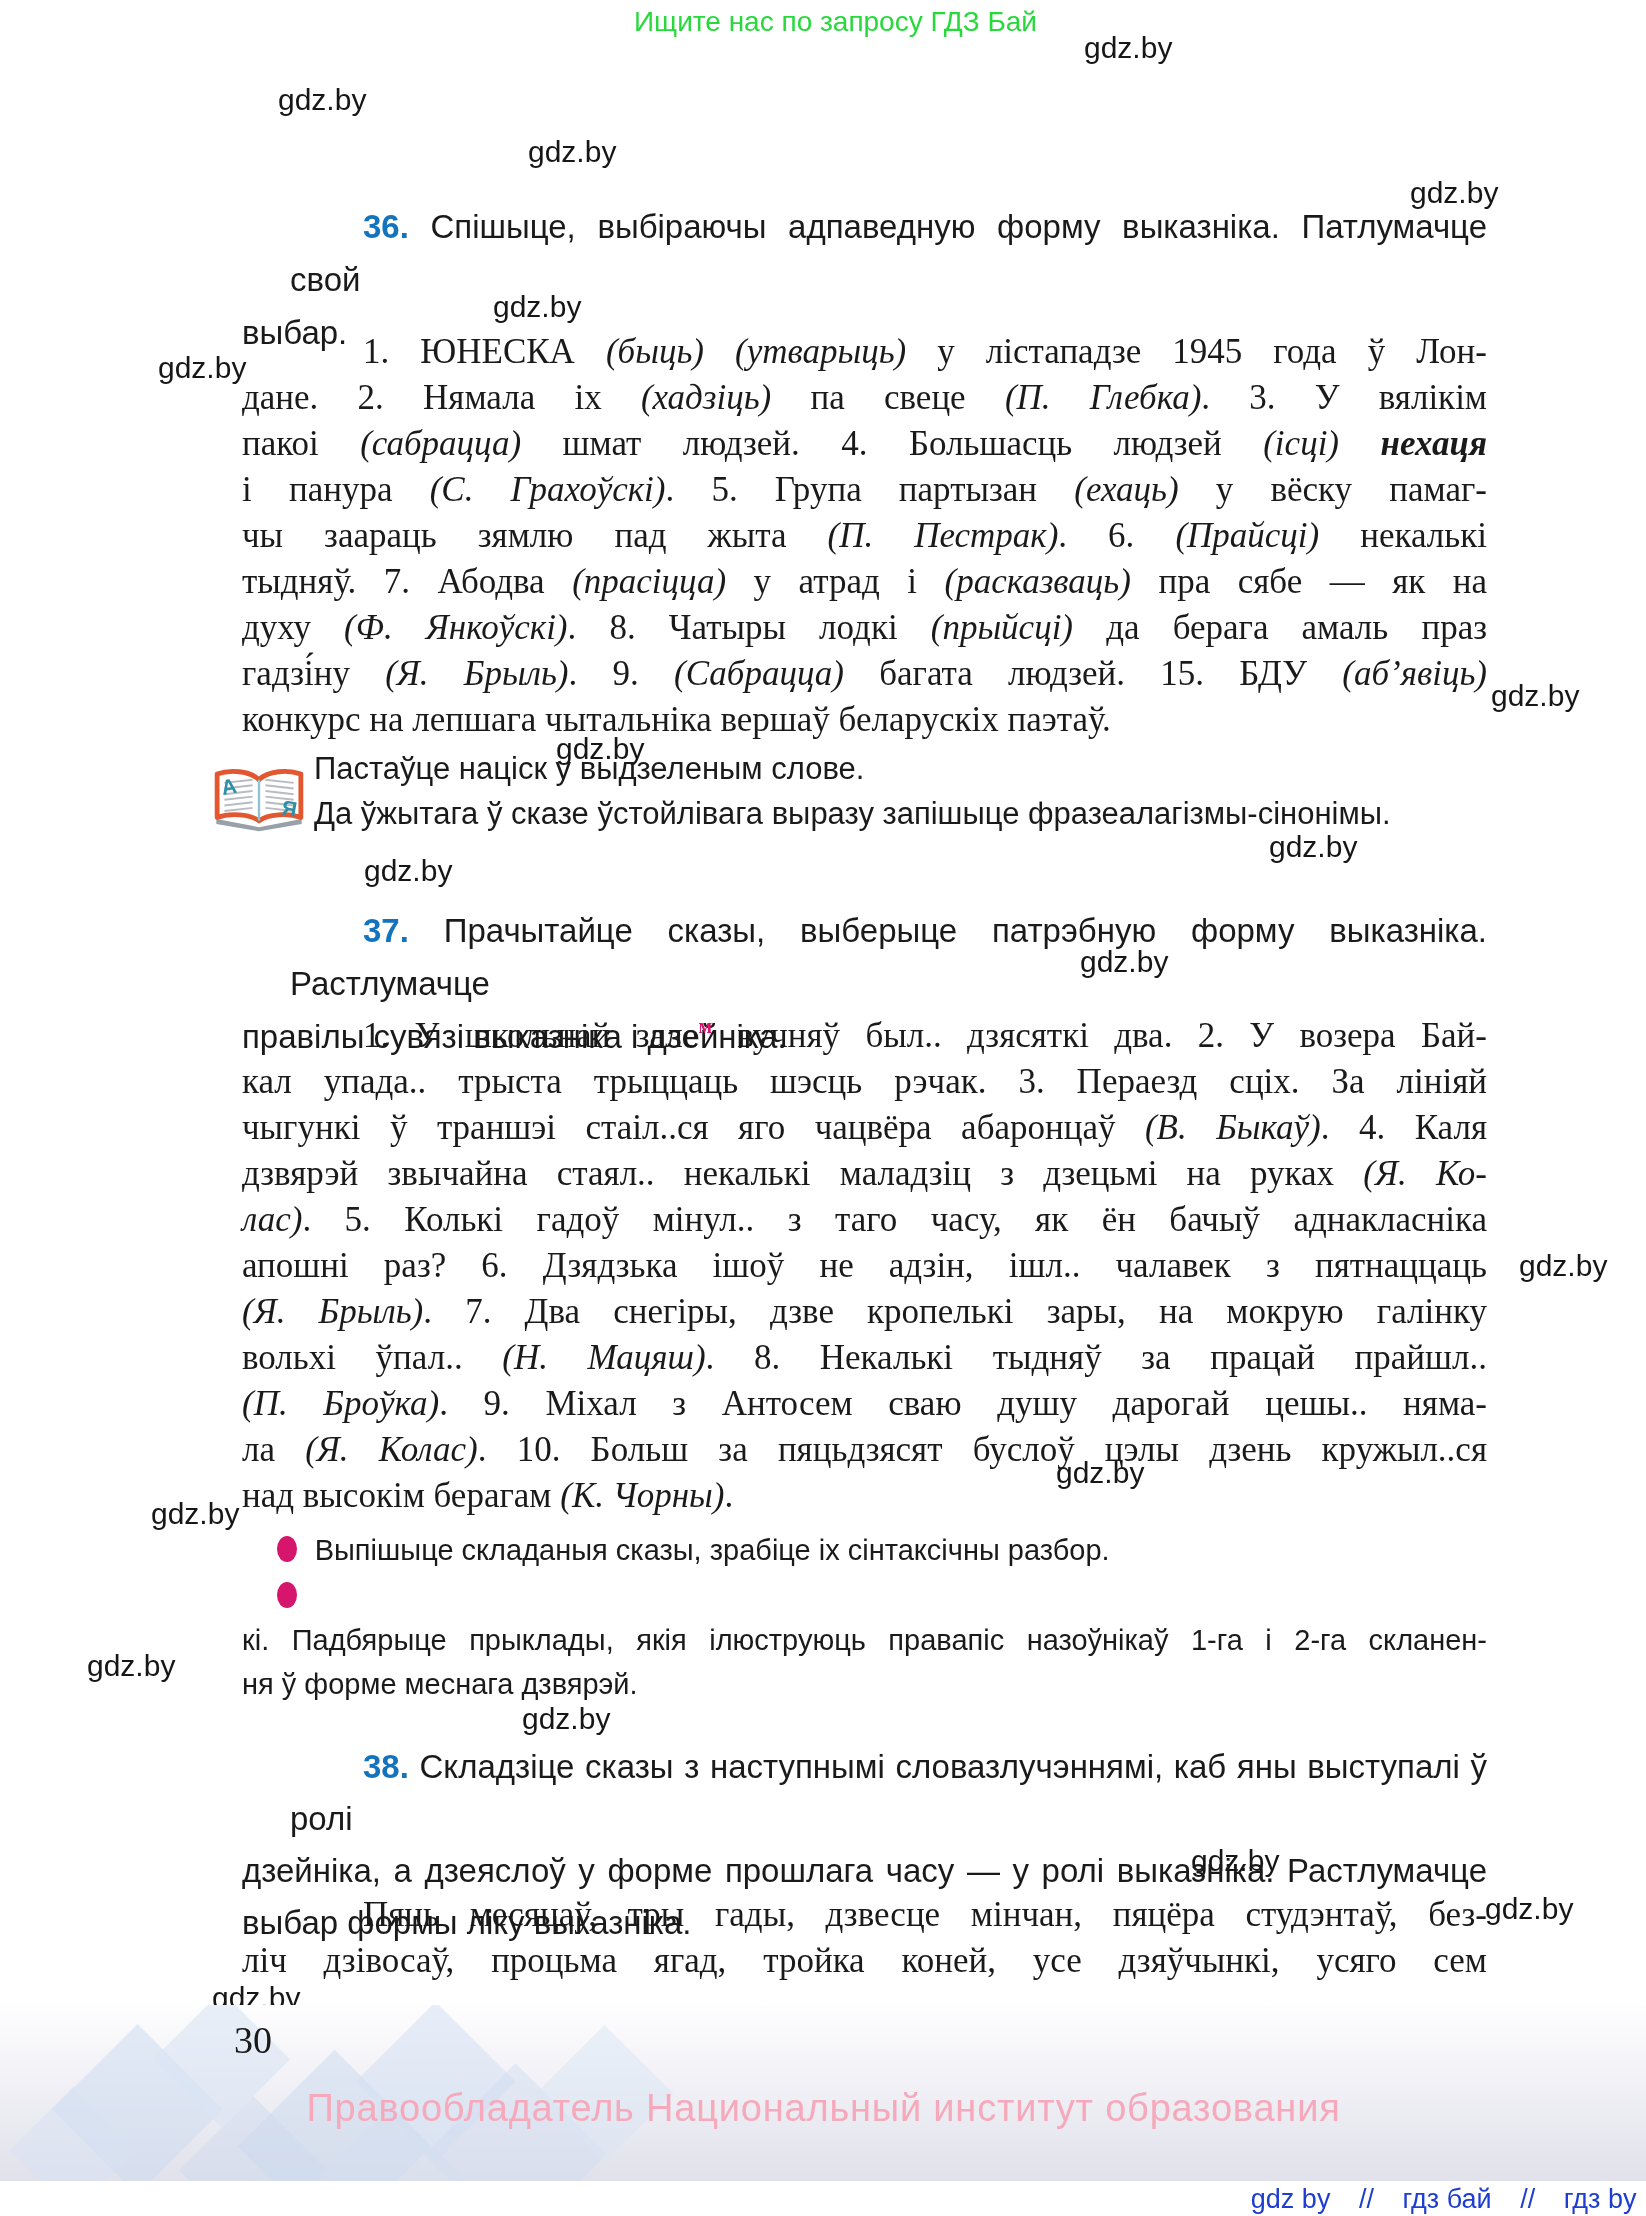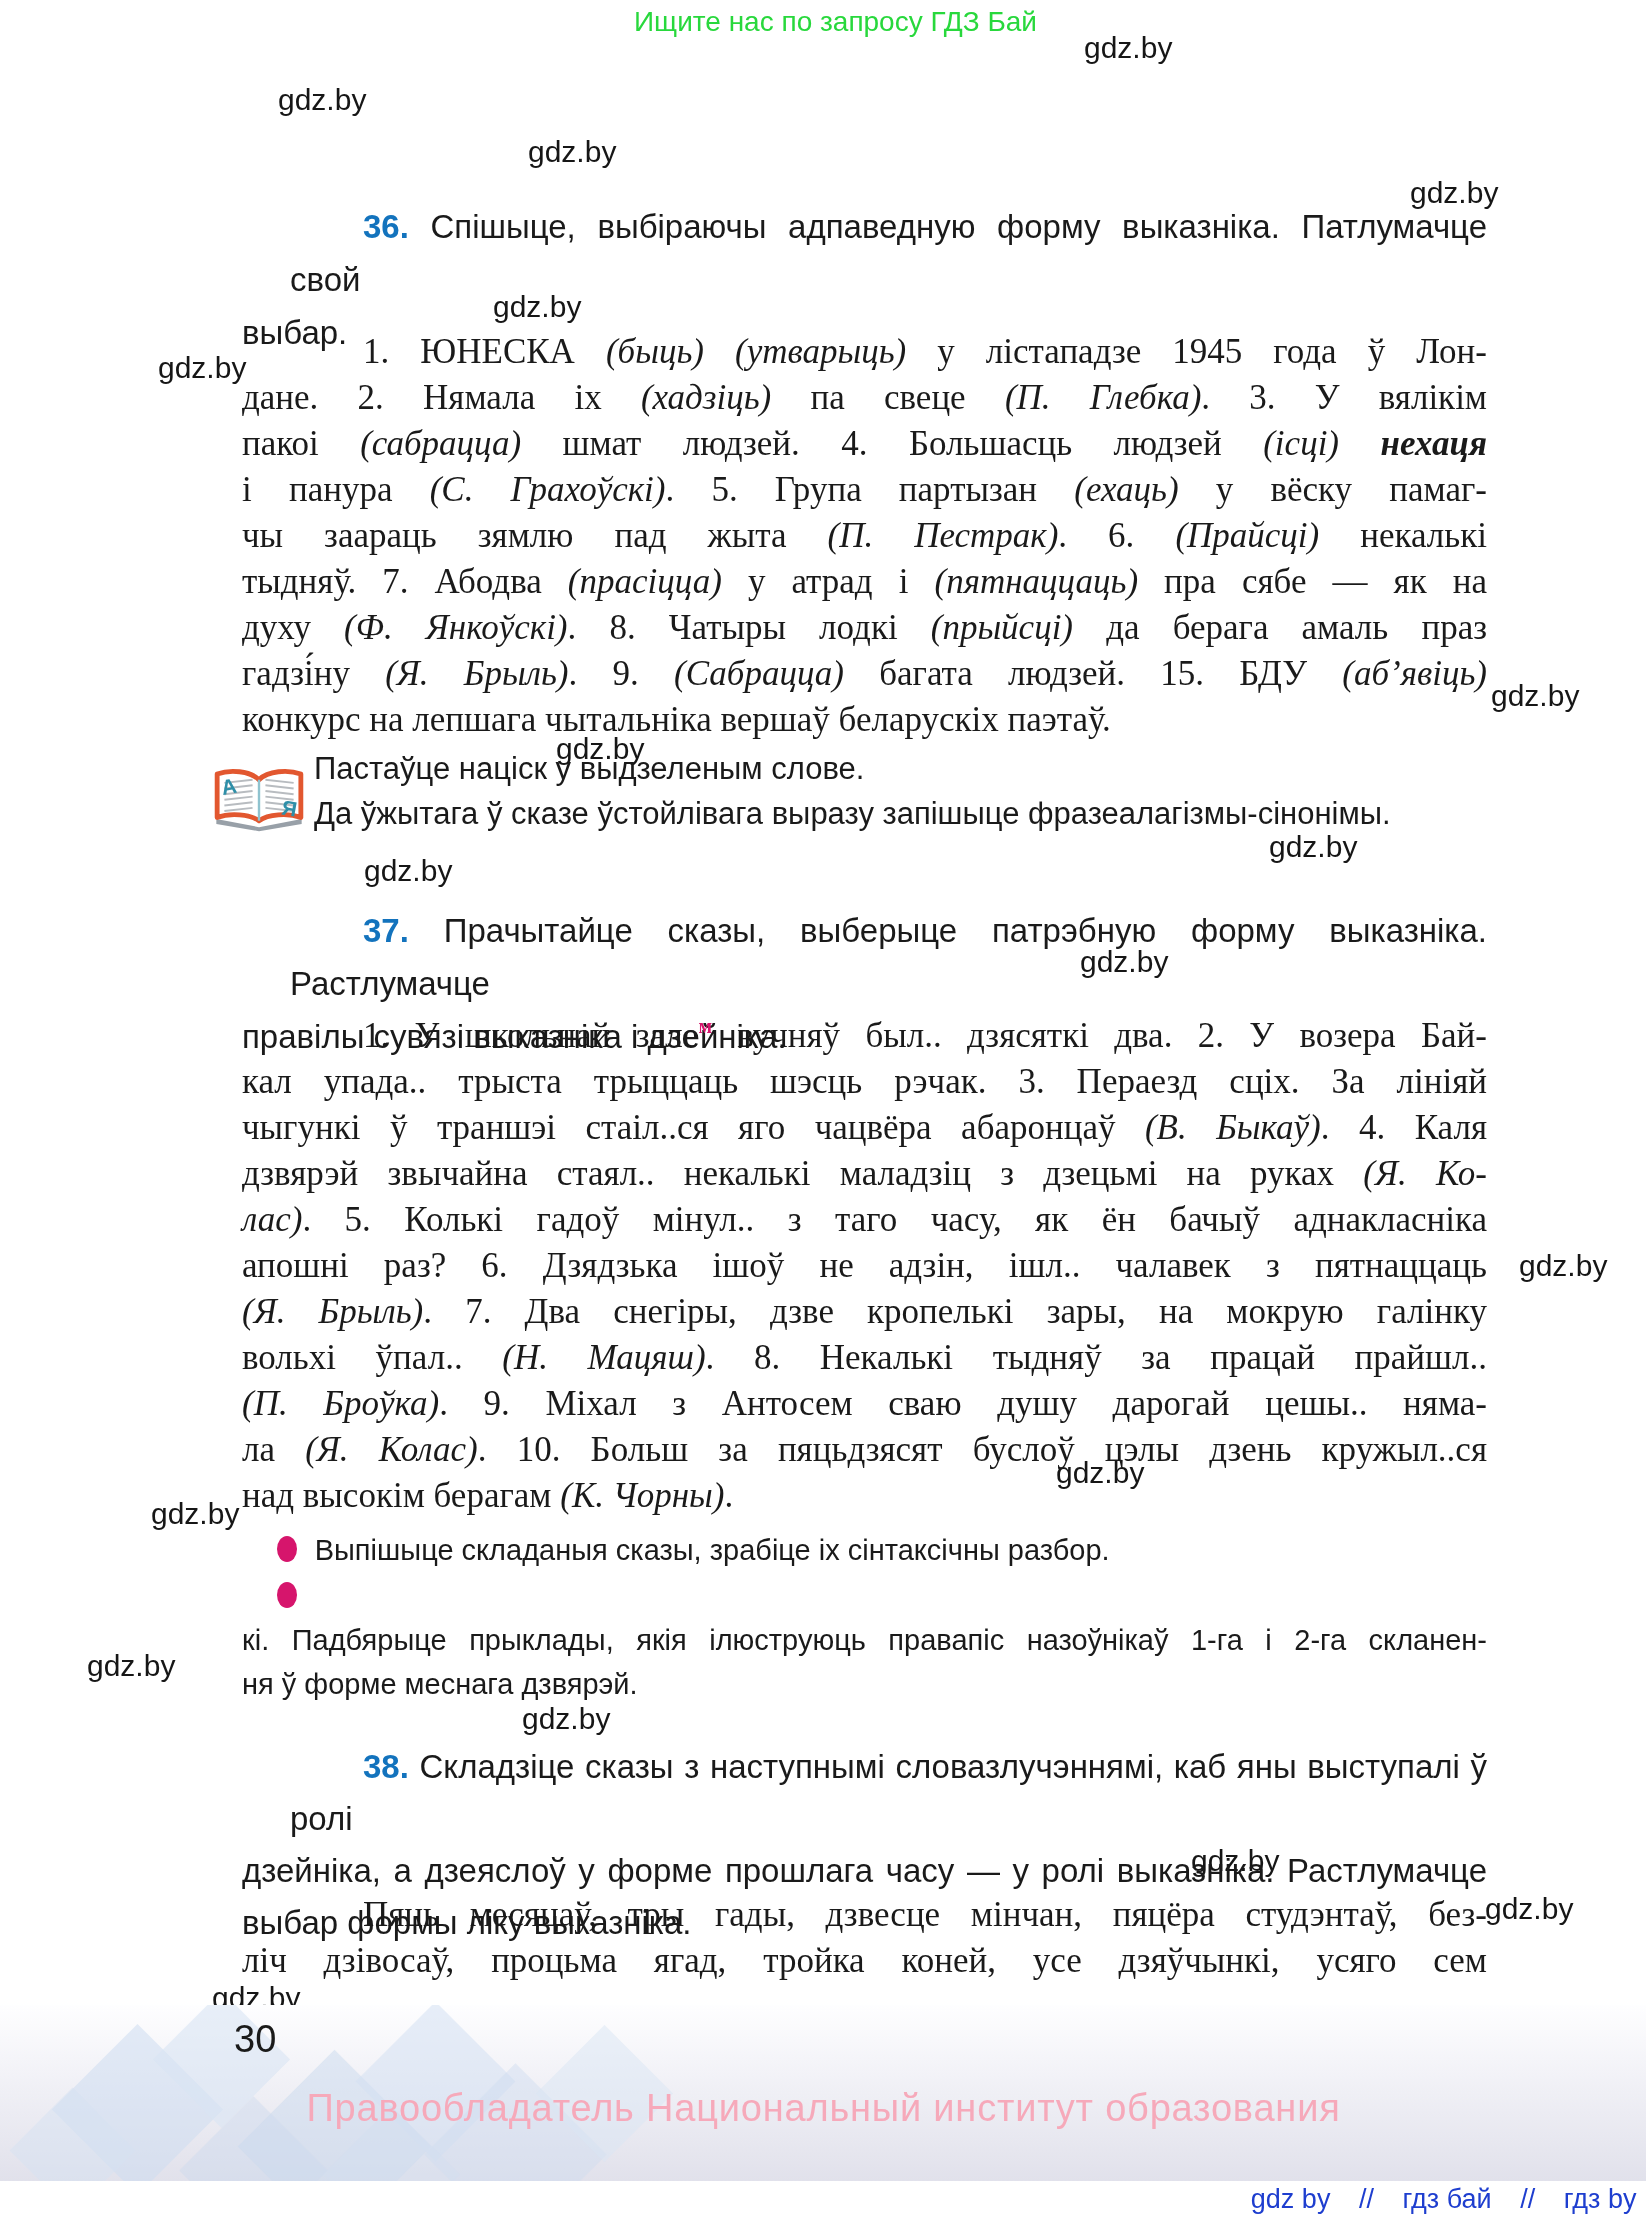--- a/index.html
+++ b/index.html
@@ -19,21 +19,21 @@
   .s-i{font-style:italic;}
   .s-b{font-weight:bold;font-style:italic;}
   .s-num{color:var(--blue,#1373bd);font-weight:bold;}
   .s-m{color:var(--magenta,#d6156c);font-weight:bold;font-size:20px;vertical-align:13.7px;}
   .bdot{display:inline-block;width:20px;height:26px;border-radius:50%;
         background:var(--magenta,#d11d6a);margin:0 17.7px 0 35px;vertical-align:-2.4px;}
   .book{position:absolute;left:208px;top:766px;width:102px;height:66px;}
   .band{position:absolute;left:0;top:2005px;width:1647px;height:176px;overflow:hidden;
         background:linear-gradient(180deg,#fefeff 0%,#efeff5 50%,#e1e1eb 100%);}
   .dia{position:absolute;transform:rotate(45deg);}
-  .pagenum{position:absolute;left:234px;top:2018px;font-family:Liberation Sans, sans-serif;
+  .pagenum{position:absolute;left:234px;top:2018px;font-family:Liberation Serif, serif;
            font-size:38px;color:#1a1a1a;}
   .copyright{position:absolute;left:0;top:2087px;width:100%;text-align:center;
              font-size:38px;color:var(--pink,#f6a9ba);letter-spacing:0.8px;}
   .footer{position:absolute;left:0;top:2184px;width:100%;text-align:right;
           font-size:27px;color:var(--footer_blue,#1e3ecf);font-weight:500;}
   .footer span{margin:0 10.5px;}
 </style>
 </head>
 <body>
 
@@ -67,21 +67,21 @@
   <section class="col sans-head" style="top:200px">
       <div class="tline indent"><span class="s-num">36. </span><span class="s-n">Спішыце, выбіраючы адпаведную форму выказніка. Патлумачце свой</span></div>
       <div class="tline end"><span class="s-n">выбар.</span></div>
     </section>
   <section class="col serif-block" style="top:329px">
       <div class="tline indent"><span class="s-n">1. ЮНЕСКА </span><span class="s-i">(быць) (утварыць)</span><span class="s-n"> у лістападзе 1945 года ў Лон-</span></div>
       <div class="tline"><span class="s-n">дане. 2. Нямала іх </span><span class="s-i">(хадзіць)</span><span class="s-n"> па свеце </span><span class="s-i">(П. Глебка)</span><span class="s-n">. 3. У вялікім</span></div>
       <div class="tline"><span class="s-n">пакоі </span><span class="s-i">(сабрацца)</span><span class="s-n"> шмат людзей. 4. Большасць людзей </span><span class="s-i">(ісці)</span><span class="s-n"> </span><span class="s-b">нехаця</span></div>
       <div class="tline"><span class="s-n">і панура </span><span class="s-i">(С. Грахоўскі)</span><span class="s-n">. 5. Група партызан </span><span class="s-i">(ехаць)</span><span class="s-n"> у вёску памаг-</span></div>
       <div class="tline"><span class="s-n">чы заараць зямлю пад жыта </span><span class="s-i">(П. Пестрак)</span><span class="s-n">. 6. </span><span class="s-i">(Прайсці)</span><span class="s-n"> некалькі</span></div>
-      <div class="tline"><span class="s-n">тыдняў. 7. Абодва </span><span class="s-i">(прасіцца)</span><span class="s-n"> у атрад і </span><span class="s-i">(пятнаццаць)</span><span class="s-n"> пра сябе — як на</span></div>
+      <div class="tline"><span class="s-n">тыдняў. 7. Абодва </span><span class="s-i">(прасіцца)</span><span class="s-n"> у атрад і </span><span class="s-i">(расказваць)</span><span class="s-n"> пра сябе — як на</span></div>
       <div class="tline"><span class="s-n">духу </span><span class="s-i">(Ф. Янкоўскі)</span><span class="s-n">. 8. Чатыры лодкі </span><span class="s-i">(прыйсці)</span><span class="s-n"> да берага амаль праз</span></div>
       <div class="tline"><span class="s-n">гадзі́ну </span><span class="s-i">(Я. Брыль)</span><span class="s-n">. 9. </span><span class="s-i">(Сабрацца)</span><span class="s-n"> багата людзей. 15. БДУ </span><span class="s-i">(аб’явіць)</span></div>
       <div class="tline end"><span class="s-n">конкурс на лепшага чытальніка вершаў беларускіх паэтаў.</span></div>
     </section>
   <div class="task" style="top:751px">Пастаўце націск у выдзеленым слове.</div>
   <div class="task" style="top:796px">Да ўжытага ў сказе ўстойлівага выразу запішыце фразеалагізмы-сінонімы.</div>
 
   <svg class="book" viewBox="0 0 126 82" aria-hidden="true">
     <path d="M10 66 L63 76 L116 66 L116 72 L63 81 L10 72 Z" fill="#98a0a8"></path>
     <path d="M63 17 C52 6 27 4 11 10 L11 64 C27 58 52 60 63 68 C74 60 99 58 115 64 L115 10 C99 4 74 6 63 17 Z" fill="#ffffff" stroke="#e2572f" stroke-width="6" stroke-linejoin="round"></path>

